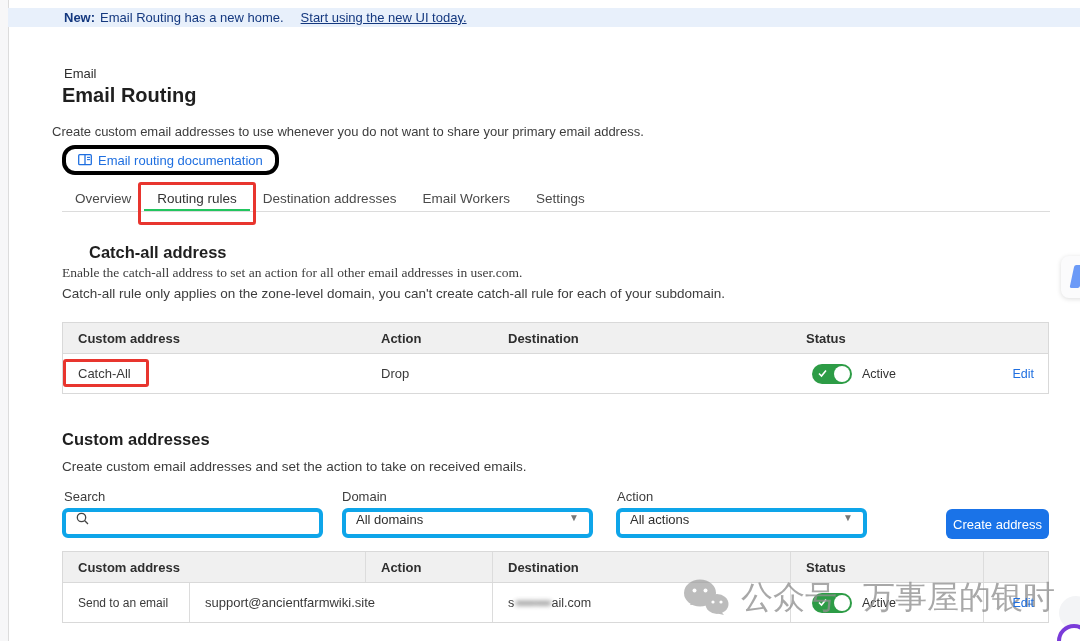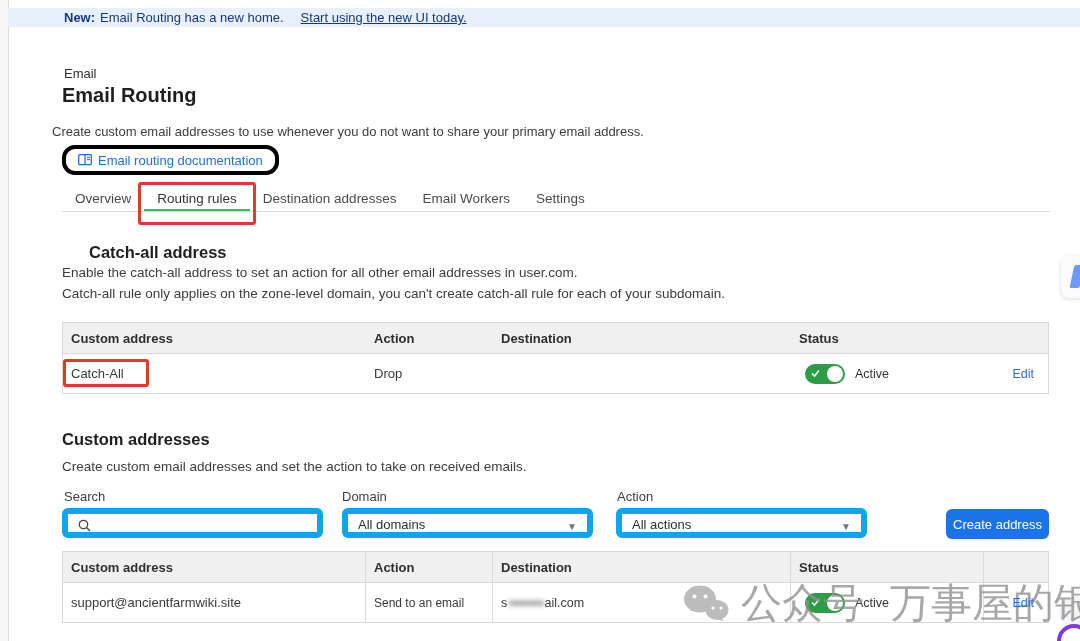--- a/index.html
+++ b/index.html
@@ -26,52 +26,52 @@
   .tab.active{color:#333;border-bottom:2px solid #22c55e;}
   .anno-tab{position:absolute;left:-6px;top:-4px;right:-6px;height:37px;border:3px solid #e8352e;border-radius:3px;pointer-events:none;}
 
   .section-h{position:absolute;font-size:16.5px;font-weight:700;color:#1f1f1f;}
   .body-line{position:absolute;font-size:13.5px;color:#3d3d3d;}
 
   
   .tbl{position:absolute;left:62px;width:987px;border:1px solid #d9d9d9;box-sizing:border-box;background:#fff;}
   .tbl .hrow{display:flex;height:30px;background:#f0f0f0;border-bottom:1px solid #d9d9d9;}
   .tbl .brow{display:flex;height:39px;background:#fff;position:relative;}
-  .cell{box-sizing:border-box;display:flex;align-items:center;padding-left:8px;font-size:13px;color:#3a3a3a;}
+  .cell{box-sizing:border-box;display:flex;align-items:center;padding-left:15px;font-size:13px;color:#3a3a3a;}
   .hcell{font-weight:700;color:#2e2e2e;}
   .c1{width:303px;} .c2{width:127px;} .c3{width:298px;} .c4{width:193px;} .c5{width:64px;justify-content:flex-end;padding-right:14px;padding-left:0;}
   .tbl.with-cols .cell{border-right:1px solid #dcdcdc;}
   .tbl.with-cols .cell:last-child{border-right:none;}
   .edit-link{color:#1f6fe0;font-size:12.5px;cursor:pointer;position:relative;z-index:25;}
 
   
   .toggle{width:40px;height:20px;border-radius:10px;background:#2d9c46;position:relative;cursor:pointer;flex:none;margin-left:6px;}
   .toggle .knob{position:absolute;right:2px;top:2px;width:16px;height:16px;border-radius:50%;background:#fff;}
   .toggle svg{position:absolute;left:6px;top:5px;}
   .status-label{margin-left:10px;font-size:12.5px;color:#333;}
 
   .anno-catchall{position:absolute;left:0;top:5px;width:86px;height:28px;border:3px solid #e8352e;border-radius:3px;box-sizing:border-box;pointer-events:none;}
 
   
   .filter-label{position:absolute;top:489px;font-size:13px;color:#3d3d3d;}
-  .input-box{position:absolute;top:508px;height:30px;border:6px solid #0ea5e9;border-radius:6px;background:#fff;box-sizing:border-box;display:flex;align-items:flex-end;}
+  .input-box{position:absolute;top:508px;height:30px;border:4px solid #0ea5e9;border-radius:6px;background:#fff;box-sizing:border-box;display:flex;align-items:flex-start;}
   .search-box{left:62px;width:261px;padding-left:10px;gap:8px;cursor:text;}
   .select-box{padding:0 10px;font-size:13px;color:#2e2e2e;justify-content:space-between;cursor:pointer;}
   .sel-domain{left:342px;width:251px;}
   .sel-action{left:616px;width:251px;}
   .chev{color:#777;font-size:10px;}
   .create-btn{position:absolute;left:946px;top:509px;width:103px;height:30px;background:#1a73e8;color:#fff;font-size:13px;border:none;border-radius:6px;display:flex;align-items:center;justify-content:center;cursor:pointer;}
 
   .masked{filter:blur(2.5px);opacity:.8;letter-spacing:-1px;font-size:10px;margin:0 1px;}
   .dest-text{font-size:12.5px;color:#3a3a3a;display:flex;align-items:center;}
   .small-cell{font-size:12px;}
 
   
   .watermark{position:absolute;left:683px;top:576px;display:flex;align-items:center;z-index:20;pointer-events:none;color:#909090;opacity:.78;font-family:"Liberation Sans",sans-serif;}
-  .watermark .wm-text{font-size:41px;white-space:nowrap;}
+  .watermark .wm-text{font-size:32px;white-space:nowrap;}
   .wm-gap{display:inline-block;width:26px;}
 
   
   .float-card{position:absolute;left:1061px;top:256px;width:34px;height:42px;background:#fbfbfc;border-radius:8px;box-shadow:0 1px 5px rgba(0,0,0,.14);cursor:pointer;}
   .float-card .glyph{position:absolute;left:11px;top:9px;width:10px;height:23px;background:#6b9af7;border-radius:2px;transform:skewX(-12deg);}
   .float-circle{position:absolute;left:1059px;top:596px;width:34px;height:34px;border-radius:50%;background:#f3f4f6;cursor:pointer;}
   .float-ring{position:absolute;left:1057px;top:624px;width:34px;height:34px;border-radius:50%;border:4px solid #7a3bd9;background:#fff;box-sizing:border-box;cursor:pointer;}
 </style>
 </head>
 <body>
@@ -107,21 +107,21 @@
     <div class="tab active">
       <span>Routing rules</span>
       <div class="anno-tab"></div>
     </div>
     <div class="tab">Destination addresses</div>
     <div class="tab">Email Workers</div>
     <div class="tab">Settings</div>
   </div>
 
   <div class="section-h" style="left:62px;top:243px;margin-left:27px;">Catch-all address</div>
-  <div class="body-line" style="left:62px;top:265px;">Enable the catch-all address to set an action for all other email addresses in user.com.</div>
+  <div class="body-line" style="left:62px;top:265px;font-family:Liberation Serif, serif;">Enable the catch-all address to set an action for all other email addresses in user.com.</div>
   <div class="body-line" style="left:62px;top:286px;">Catch-all rule only applies on the zone-level domain, you can't create catch-all rule for each of your subdomain.</div>
 
   <div class="tbl" style="top:322px;">
     <div class="hrow">
       <div class="cell hcell c1">Custom address</div>
       <div class="cell hcell c2">Action</div>
       <div class="cell hcell c3">Destination</div>
       <div class="cell hcell c4">Status</div>
       <div class="cell hcell c5"></div>
     </div>
@@ -177,22 +177,22 @@
 
   <div class="tbl with-cols" style="top:551px;">
     <div class="hrow">
       <div class="cell hcell c1">Custom address</div>
       <div class="cell hcell c2">Action</div>
       <div class="cell hcell c3">Destination</div>
       <div class="cell hcell c4">Status</div>
       <div class="cell hcell c5"></div>
     </div>
     <div class="brow">
+      <div class="cell c2 small-cell">Send to an email</div>
       <div class="cell c1">support@ancientfarmwiki.site</div>
-      <div class="cell c2 small-cell">Send to an email</div>
       <div class="cell c3">
         <span class="dest-text">
           <span>s</span>
             <span class="masked">●●●●●●●</span>
             <span>ail.com</span>
         </span>
       </div>
       <div class="cell c4">
         <div class="toggle">
           <svg width="9" height="9" viewBox="0 0 9 9">

